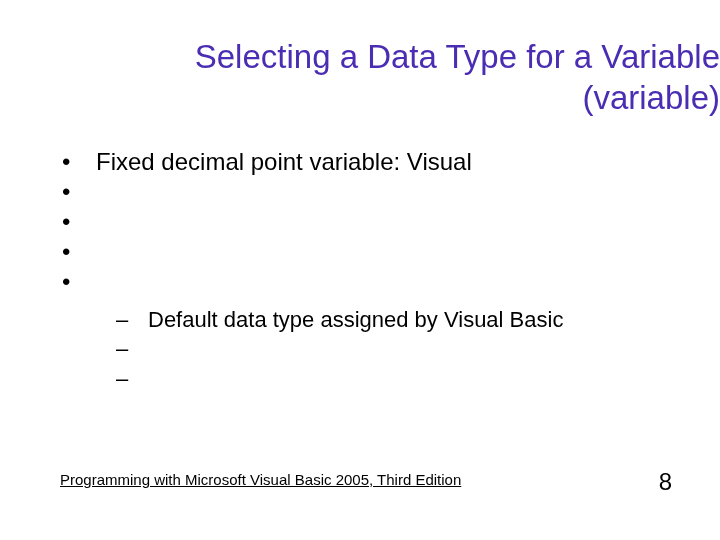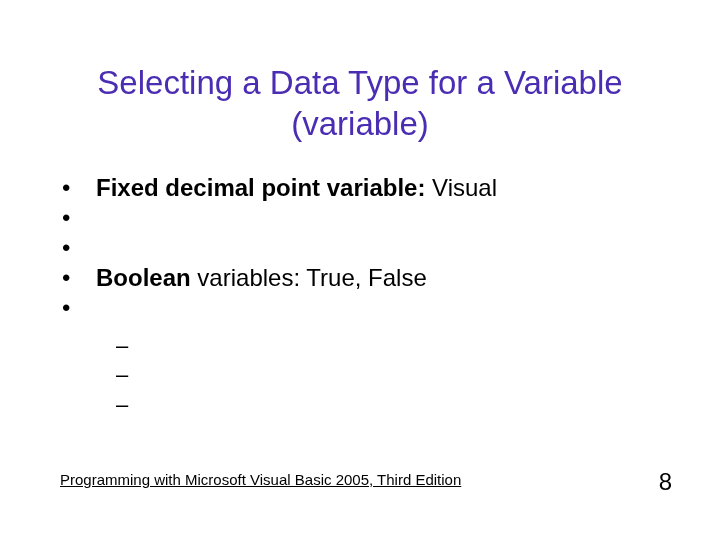--- a/index.html
+++ b/index.html
@@ -14,22 +14,22 @@
   }
   .slide {
     position: relative;
     width: 720px;
     height: 540px;
     box-sizing: border-box;
   }
   .title {
     color: #4a2db3;
     font-size: 33px;
-    text-align: center;
-    padding-top: 62px;
+    text-align: right;
+    padding-top: 36px;
     line-height: 1.25;
     font-weight: 400;
   }
   .body {
     margin-top: 28px;
     margin-left: 60px;
     margin-right: 40px;
     font-size: 24px;
     line-height: 1.25;
   }
@@ -37,21 +37,21 @@
     display: flex;
     align-items: flex-start;
     margin-bottom: 0;
   }
   .marker {
     width: 34px;
     flex: 0 0 34px;
     text-align: left;
     padding-left: 2px;
   }
-  .bullet-text b { font-weight: 700; }
+  .bullet-text b { font-weight: 400; }
   .sub {
     margin-top: 8px;
     margin-left: 54px;
     font-size: 22px;
     line-height: 1.35;
   }
   .sub-row { display: flex; }
   .sub-marker {
     width: 32px;
     flex: 0 0 32px;
@@ -94,30 +94,30 @@
     <div class="bullet-row">
       <span class="marker">•</span>
     </div>
 
     <div class="bullet-row">
       <span class="marker">•</span>
     </div>
 
     <div class="bullet-row">
       <span class="marker">•</span>
-      <span class="bullet-text"><b>Boolean</b><span> variables: True, False</span></span>
     </div>
 
     <div class="bullet-row">
       <span class="marker">•</span>
     </div>
 
     <div class="sub">
       <div class="sub-row">
         <span class="sub-marker">–</span>
+        <span>Default data type assigned by Visual Basic</span>
       </div>
       <div class="sub-row">
         <span class="sub-marker">–</span>
       </div>
       <div class="sub-row">
         <span class="sub-marker">–</span>
       </div>
     </div>
 
   </div>

